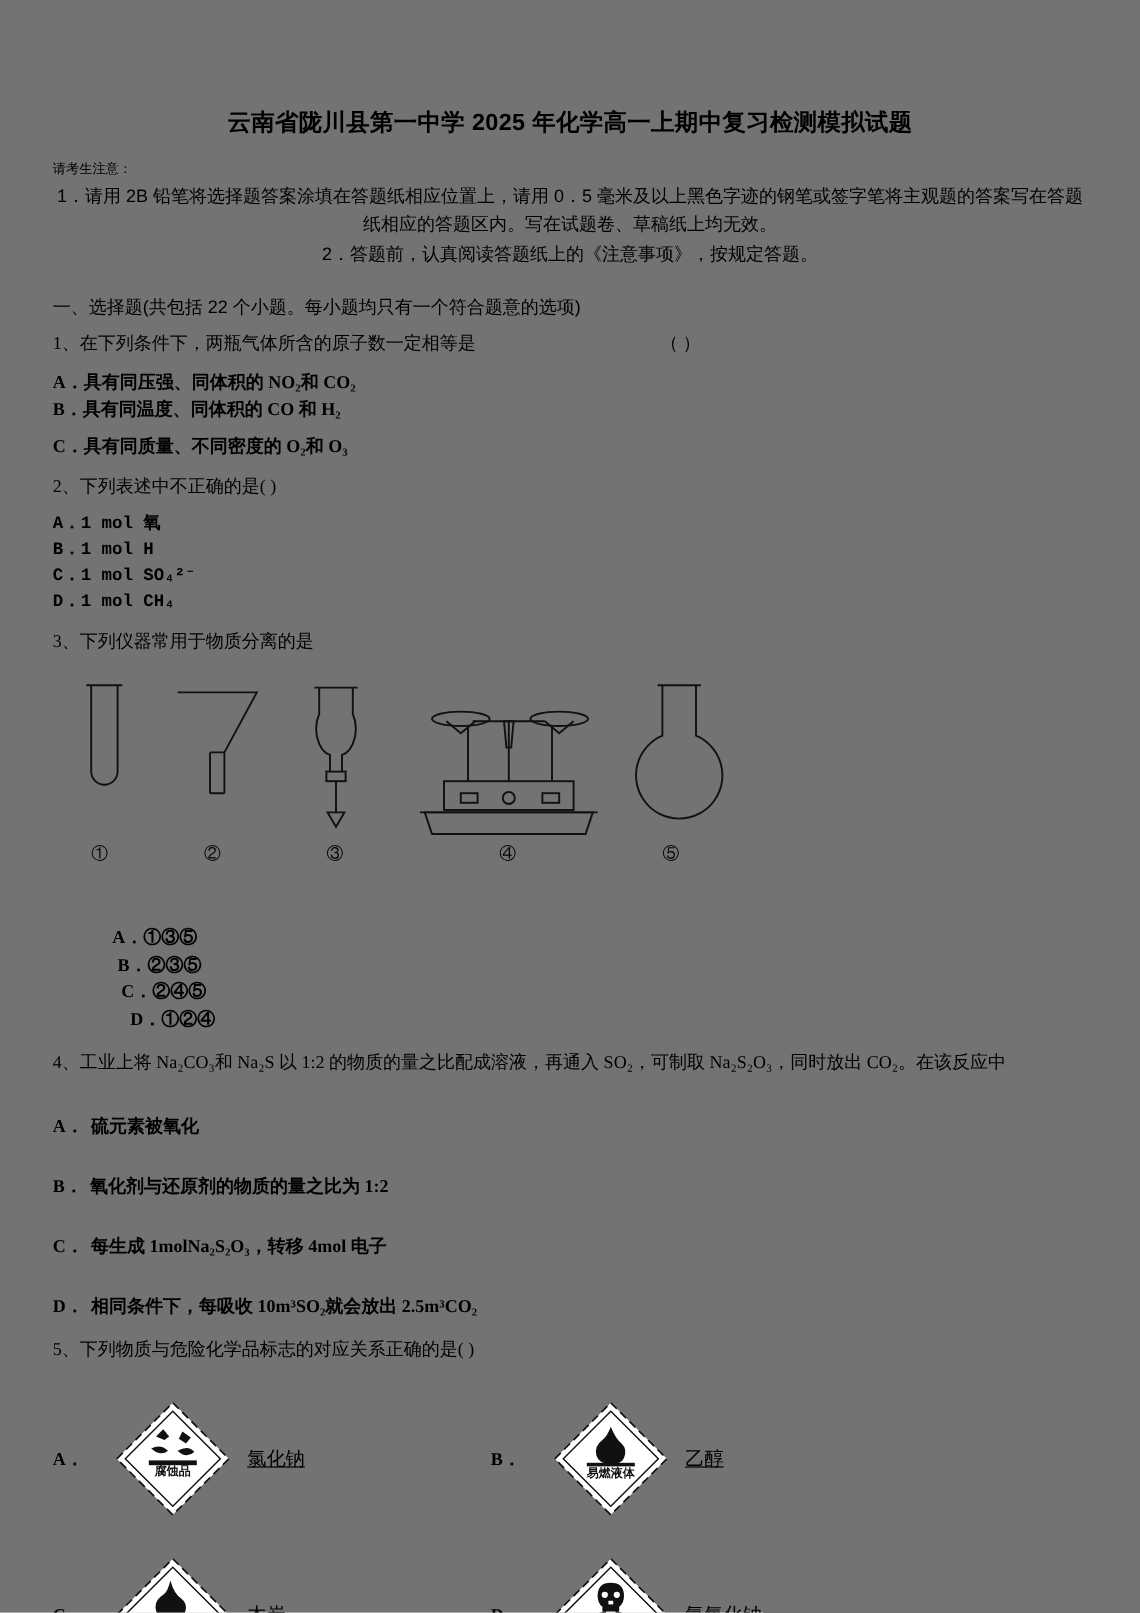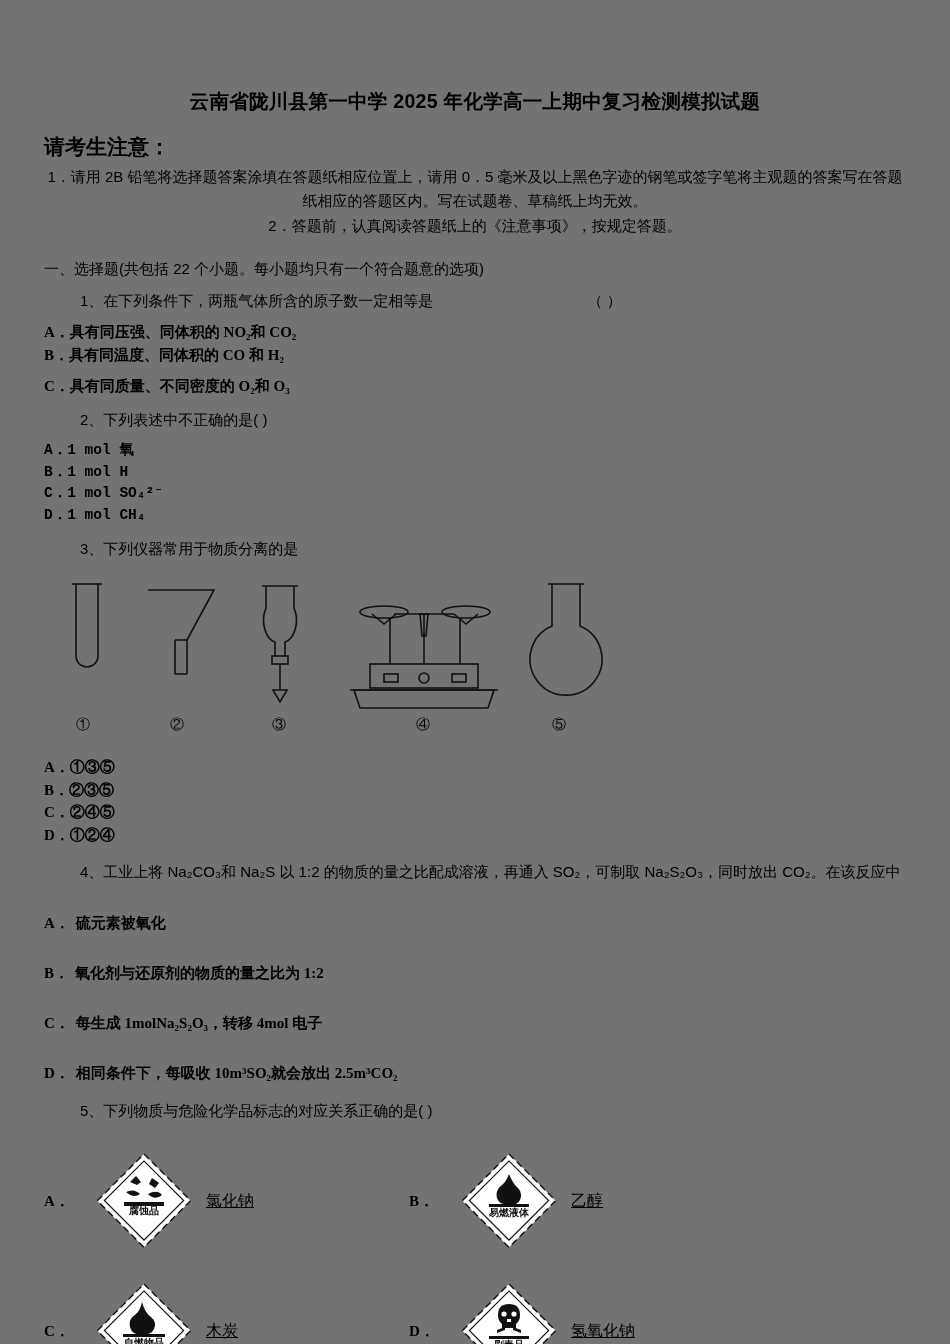--- a/index.html
+++ b/index.html
@@ -28,44 +28,42 @@
   }
   .doc-title {
     font-size: 19.5px;
     font-weight: bold;
     text-align: center;
     letter-spacing: 0.3px;
     margin: 0 0 18px 0;
     font-family: "Liberation Sans", sans-serif;
   }
   .notice-head {
-    font-size: 21px;
+    font-size: 11px;
     margin: 0 0 4px 0;
     font-family: "Liberation Sans", sans-serif;
-    font-weight: bold;
   }
   .notice-line {
     font-size: 15px;
     line-height: 1.62;
     font-family: "Liberation Sans", sans-serif;
     text-align: center;
   }
   .section-title {
     font-size: 15px;
     margin-top: 22px;
     margin-bottom: 6px;
     font-family: "Liberation Sans", sans-serif;
   }
   .q-stem {
     font-size: 15px;
     line-height: 1.55;
     margin-top: 10px;
     margin-bottom: 4px;
-    font-family: Liberation Sans, sans-serif;
-    margin-left: 36px;
+    font-family: Liberation Serif, serif;
   }
   .opts-row {
     display: flex;
     font-size: 15px;
     margin: 9px 0 2px 0;
     line-height: 1.5;
     flex-direction: column;
   }
   .opt {
     font-family: "Liberation Serif", serif;
@@ -215,21 +213,21 @@
           <line x1="494" y1="6" x2="530" y2="6"></line>
         </g>
       </svg>
       <div class="app-label" style="left:22px; top:138px;">①</div>
       <div class="app-label" style="left:116px; top:138px;">②</div>
       <div class="app-label" style="left:218px; top:138px;">③</div>
       <div class="app-label" style="left:362px; top:138px;">④</div>
       <div class="app-label" style="left:498px; top:138px;">⑤</div>
     </div>
 
-    <div class="opts-row q3" style="margin-top:18px;">
+    <div class="opts-row q3" style="margin-top:46px;text-align:center;">
       <div class="opt opt-a"><span>A．</span><span>①③⑤</span></div>
       <div class="opt opt-b"><span>B．</span><span>②③⑤</span></div>
       <div class="opt opt-c"><span>C．</span><span>②④⑤</span></div>
       <div class="opt opt-d"><span>D．</span><span>①②④</span></div>
     </div>
 
     <div class="q-stem" style="margin-top:14px;">
       <span>4、</span><span>工业上将 Na₂CO₃和 Na₂S 以 1:2 的物质的量之比配成溶液，再通入 SO₂，可制取 Na₂S₂O₃，同时放出 CO₂。在该反应中</span>
     </div>
     <div class="blockopt"><span>A．</span><span style="display:inline-block;width:6px;"></span><span>硫元素被氧化</span></div>

